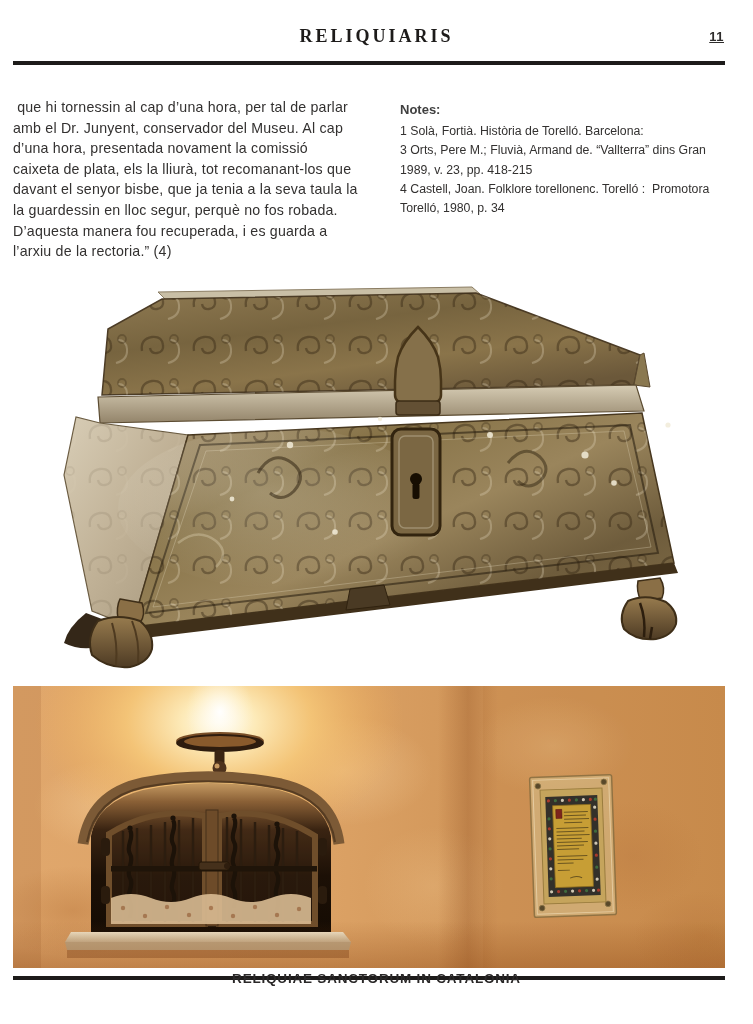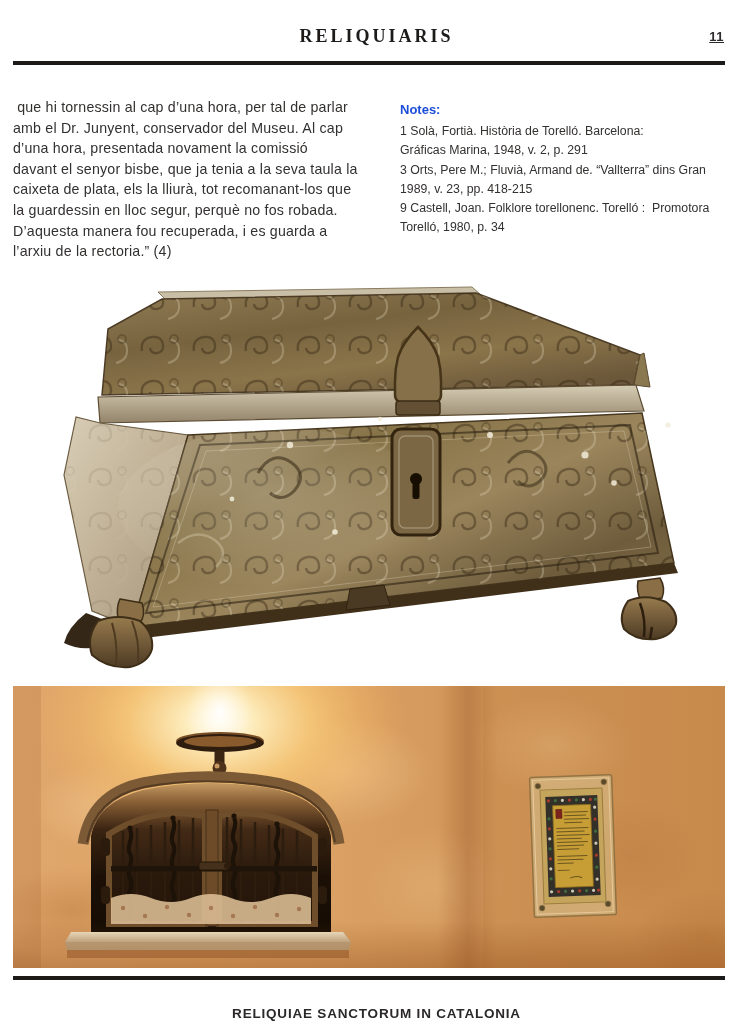--- a/index.html
+++ b/index.html
@@ -24,60 +24,59 @@
   .body-text{
     position:absolute;left:13px;top:97px;width:372px;
     font-size:14.2px;line-height:20.6px;font-weight:400;letter-spacing:.2px;color:#333130;
   }
   .body-line{white-space:pre;}
   
   .notes{
     position:absolute;left:400px;top:100px;width:335px;
     font-size:12.3px;line-height:19.2px;color:#333130;
   }
-  .notes-heading{font-weight:700;font-size:13px;margin-bottom:3px;color:#1d4ed8;}
+  .notes-heading{font-weight:700;font-size:13px;margin-bottom:3px;color:#404040;}
   .note-line{white-space:pre;}
   
   .figure-casket{position:absolute;left:28px;top:283px;width:682px;height:395px;}
   .figure-wall{position:absolute;left:13px;top:686px;width:712px;height:282px;}
   .figure-casket svg,.figure-wall svg{display:block;}
   
   .footer-title{
-    position:absolute;top:1006px;left:0;right:0;text-align:center;
+    position:absolute;top:971px;left:0;right:0;text-align:center;
     font-size:13.5px;font-weight:700;letter-spacing:.8px;color:#2a2828;
   }
 </style>
 </head>
 <body>
 
 <div class="page">
 
   <div class="header-title">RELIQUIARIS</div>
   <div class="page-number">11</div>
   <div class="rule rule-top"></div>
 
   <div class="body-text">
       <div class="body-line"> que hi tornessin al cap d’una hora, per tal de parlar</div>
       <div class="body-line">amb el Dr. Junyent, conservador del Museu. Al cap</div>
       <div class="body-line">d’una hora, presentada novament la comissió</div>
+      <div class="body-line">caixeta de plata, els la lliurà, tot recomanant-los que</div>
       <div class="body-line">davant el senyor bisbe, que ja tenia a la seva taula la</div>
-      <div class="body-line">caixeta de plata, els la lliurà, tot recomanant-los que</div>
       <div class="body-line">la guardessin en lloc segur, perquè no fos robada.</div>
       <div class="body-line">D’aquesta manera fou recuperada, i es guarda a</div>
       <div class="body-line">l’arxiu de la rectoria.” (4)</div>
     </div>
 
   <div class="notes">
     <div class="notes-heading">Notes:</div>
     <div>
         <div class="note-line">1 Solà, Fortià. Història de Torelló. Barcelona:</div>
-        <div class="note-line">Gráficas Marina, 1948, v. 2, p. 291</div>
         <div class="note-line">3 Orts, Pere M.; Fluvià, Armand de. “Vallterra” dins Gran</div>
         <div class="note-line">1989, v. 23, pp. 418-215</div>
-        <div class="note-line">9 Castell, Joan. Folklore torellonenc. Torelló :  Promotora</div>
+        <div class="note-line">4 Castell, Joan. Folklore torellonenc. Torelló :  Promotora</div>
         <div class="note-line">Torelló, 1980, p. 34</div>
       </div>
   </div>
 
   <div class="figure-casket" aria-label="engraved-metal-reliquary-casket-photo">
     <svg viewBox="0 0 682 395" width="682" height="395">
       <defs>
         <linearGradient id="lidG" x1="0" y1="0" x2=".7" y2="1">
           <stop offset="0" stop-color="#8f7a52"></stop>
             <stop offset=".4" stop-color="#77643f"></stop>

